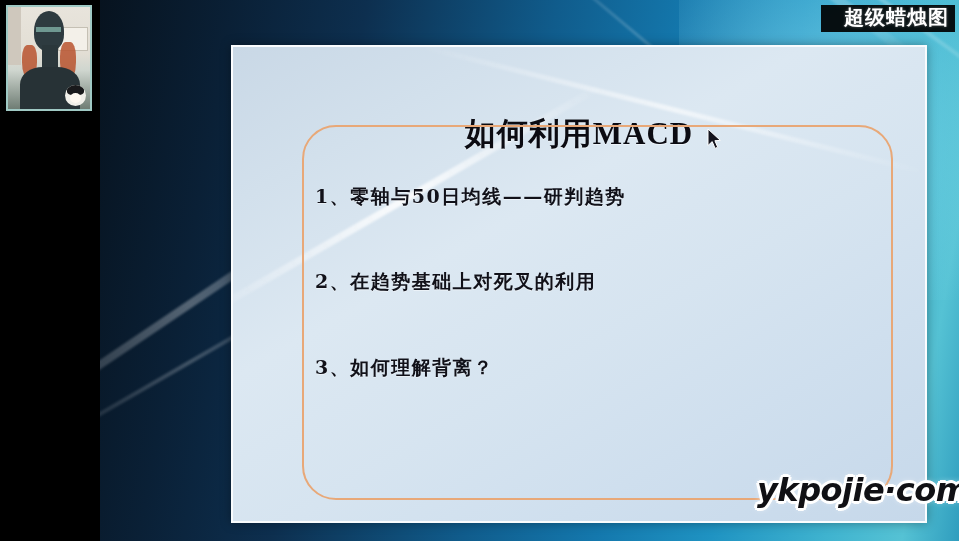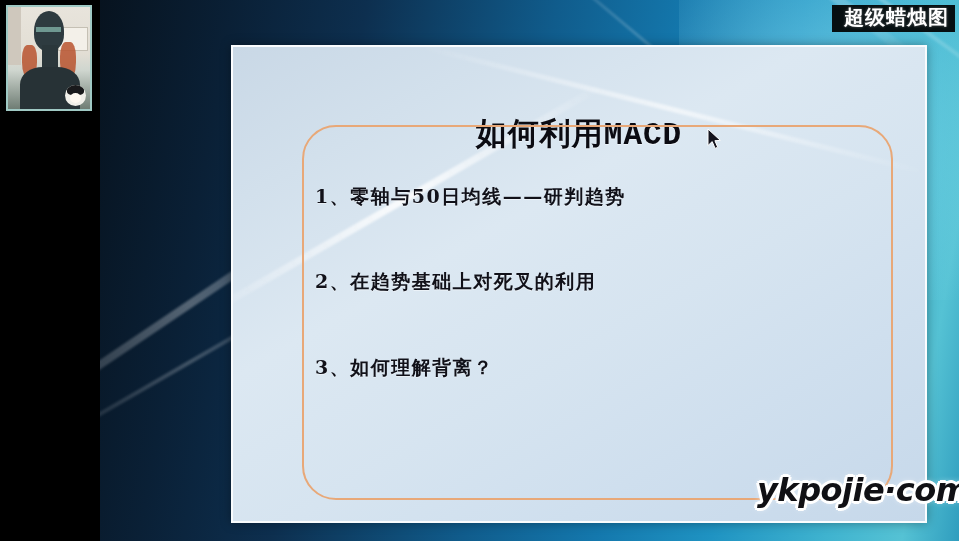--- a/index.html
+++ b/index.html
@@ -119,21 +119,21 @@
     transform: rotate(14deg);
     filter: blur(1px);
     pointer-events: none;
   }
 
   #slide-title {
     position: absolute;
     left: 0; right: 0;
     top: 66px;
     text-align: center;
-    font-family: Liberation Mono, monospace;
+    font-family: Liberation Serif, serif;
     font-weight: bold;
     font-size: 31px;
     letter-spacing: 1px;
     color: #0b0b12;
     text-shadow: 0 1px 0 rgba(255,255,255,0.5);
     white-space: nowrap;
   }
 
   
   #outline-box {
@@ -250,21 +250,21 @@
     width: 11px; height: 10px;
     background: #fdf8f0;
     border-radius: 50%;
   }
 
   
   #program-badge {
     position: absolute;
     right: 4px;
     top: 5px;
-    padding: 2px 6px 4px 12px;
+    padding: 2px 6px 4px 23px;
     color: #ffffff;
     font-family: "DejaVu Sans", "Liberation Sans", sans-serif;
     font-weight: bold;
     font-size: 20px;
     letter-spacing: 1px;
     line-height: 1.05;
     text-shadow: 0 0 3px rgba(255,255,255,0.35);
     background: rgba(0,0,0,0.92);
     white-space: nowrap;
   }

